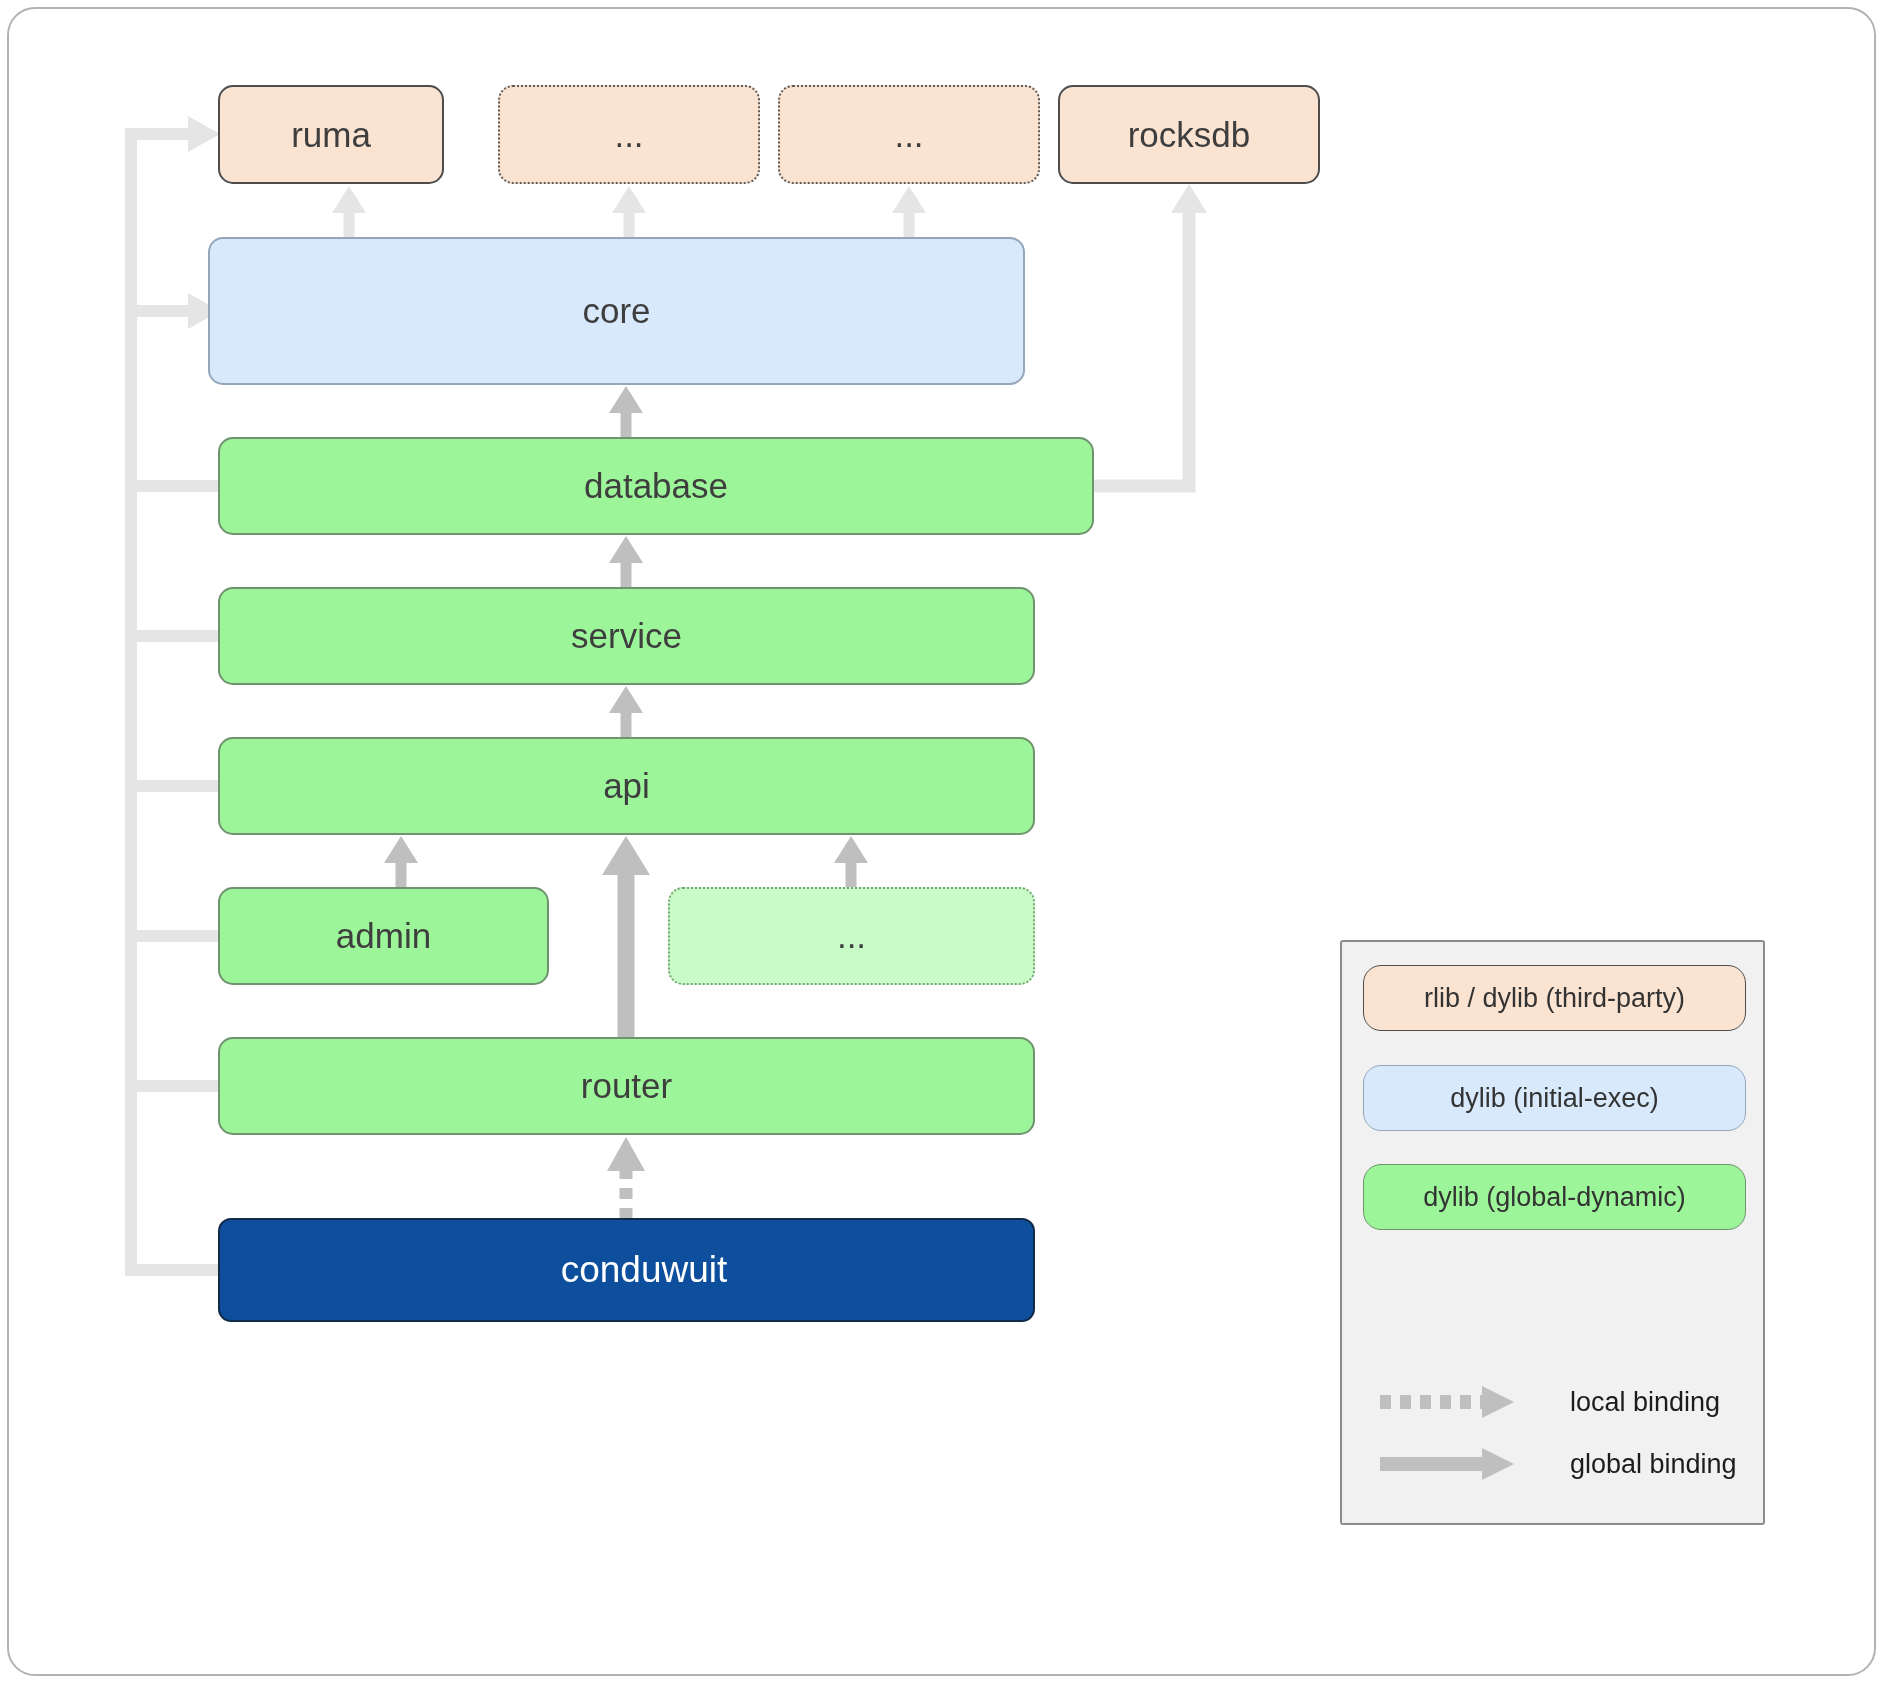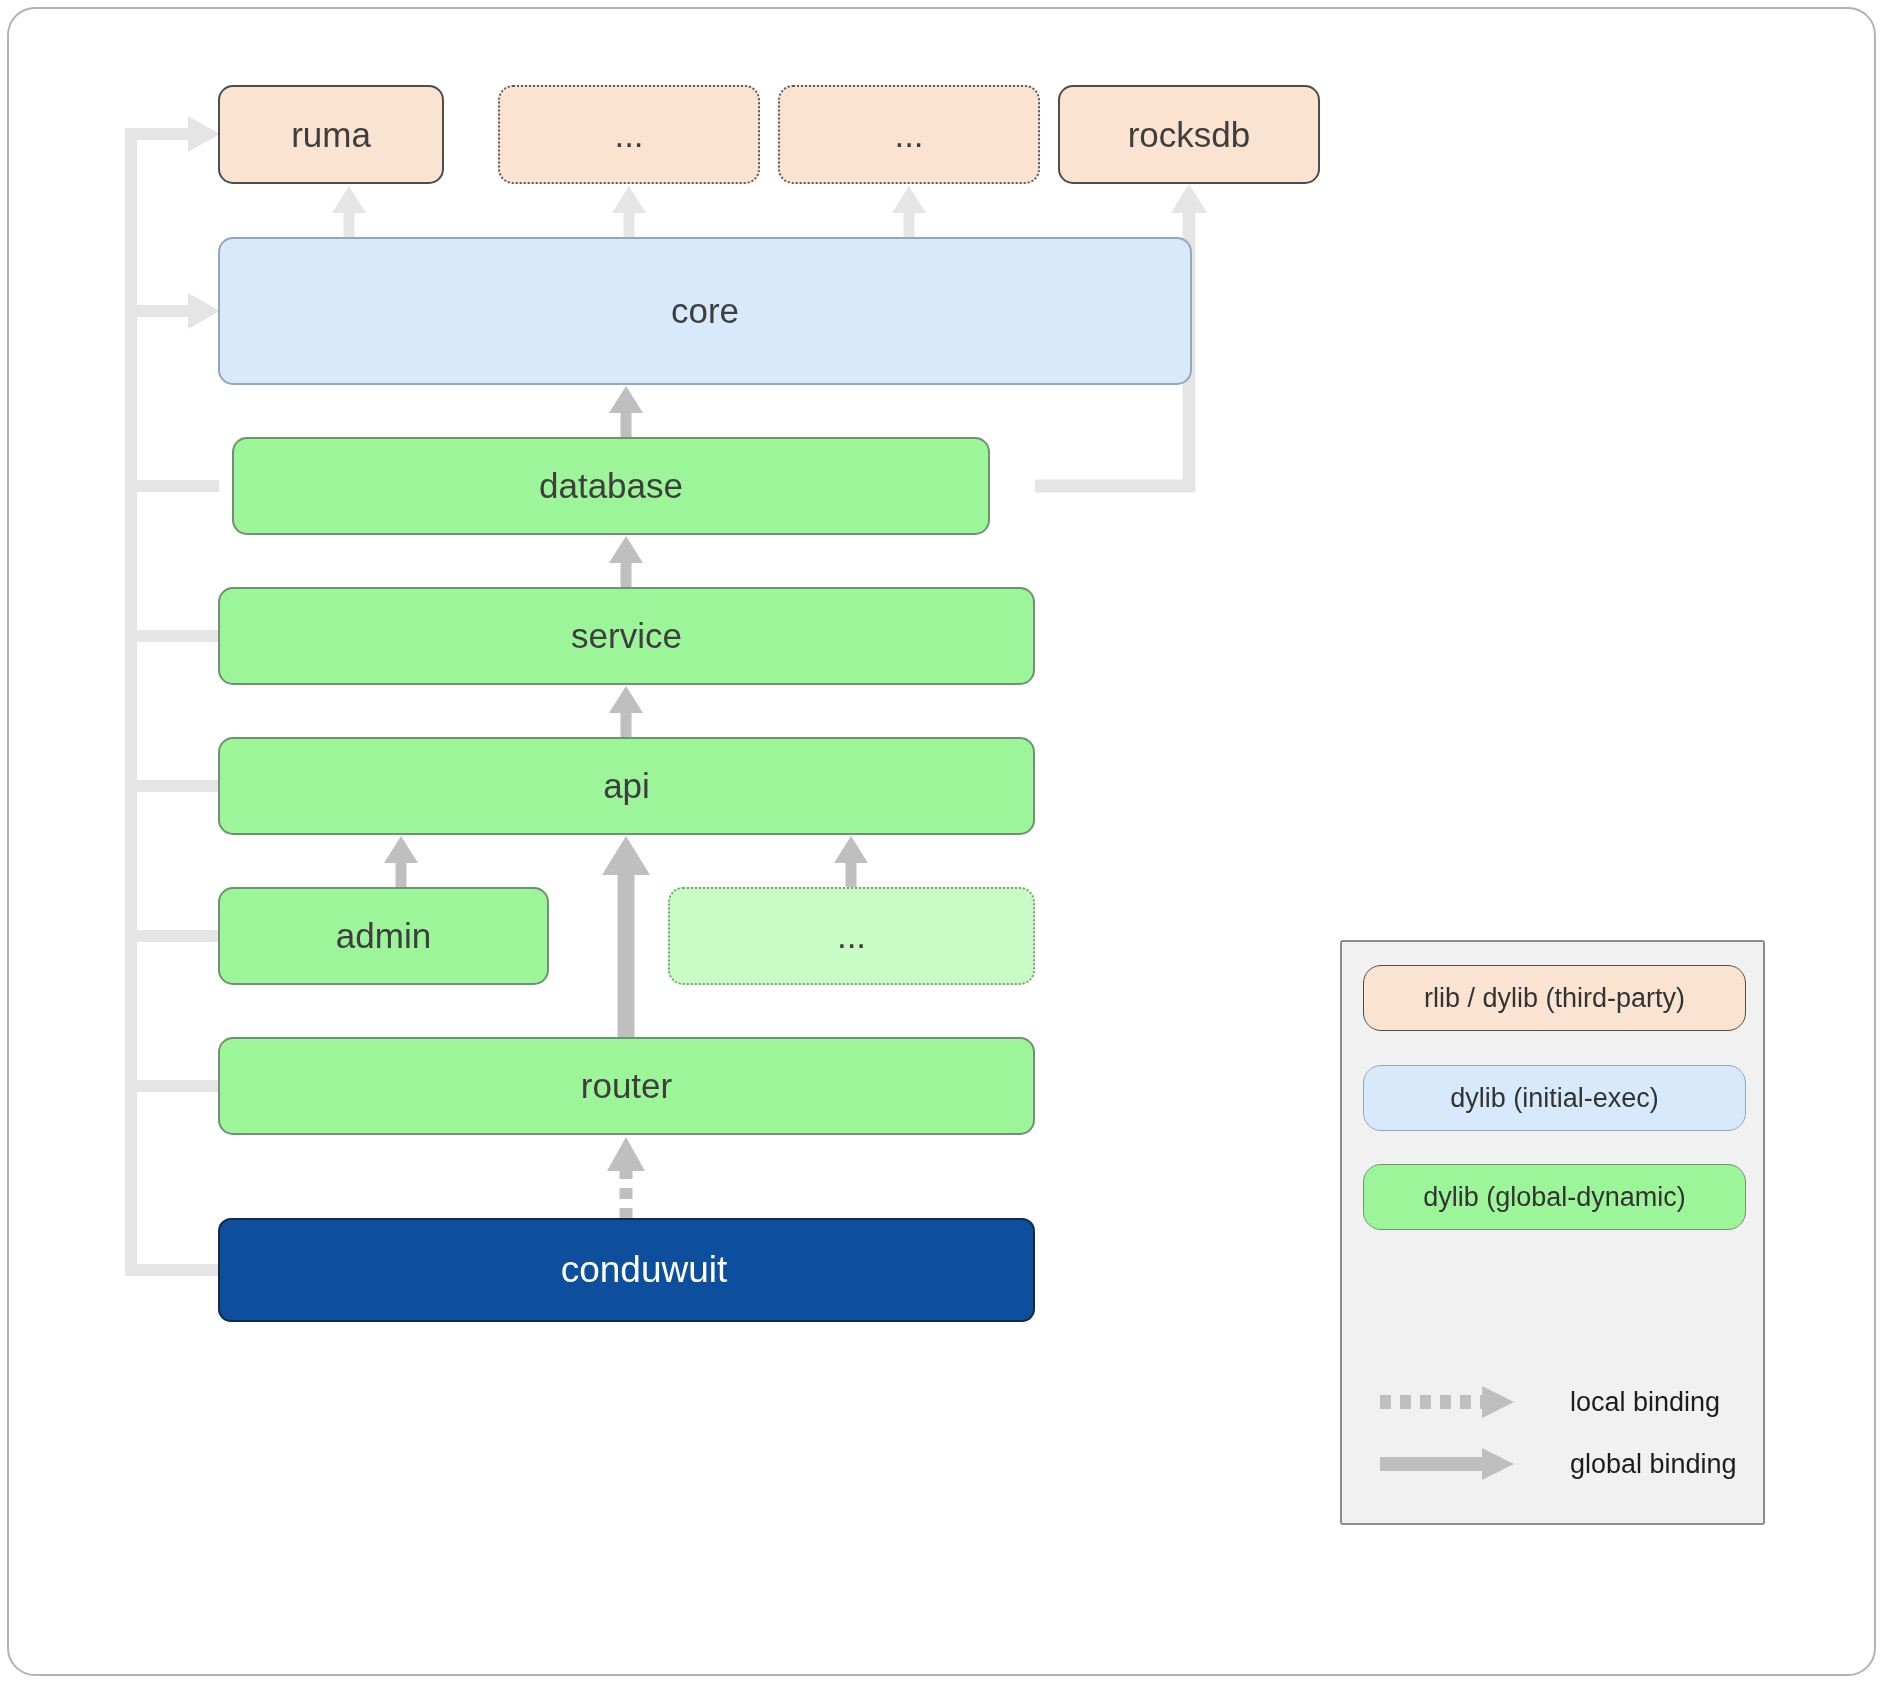--- a/index.html
+++ b/index.html
@@ -128,25 +128,25 @@
 <div class="node peach dotted" style="left:498px;top:85px;width:262px;height:99px">
   <span>...</span>
 </div>
 <div class="node peach dotted" style="left:778px;top:85px;width:262px;height:99px">
   <span>...</span>
 </div>
 <div class="node peach" style="left:1058px;top:85px;width:262px;height:99px">
   <span>rocksdb</span>
 </div>
 
-<div class="node blue" style="left:218px;top:237px;width:974px;height:148px">
+<div class="node blue" style="left:208px;top:237px;width:817px;height:148px">
   <span>core</span>
 </div>
 
-<div class="node green" style="left:232px;top:437px;width:758px;height:98px">
+<div class="node green" style="left:218px;top:437px;width:876px;height:98px">
   <span>database</span>
 </div>
 
 <div class="node green" style="left:218px;top:587px;width:817px;height:98px">
   <span>service</span>
 </div>
 
 <div class="node green" style="left:218px;top:737px;width:817px;height:98px">
   <span>api</span>
 </div>

